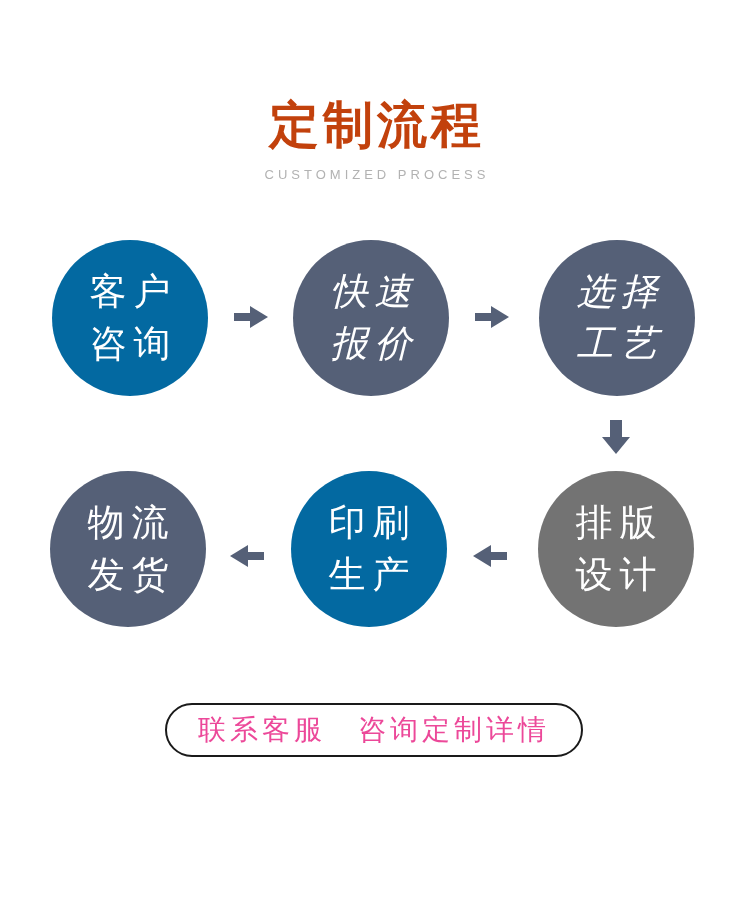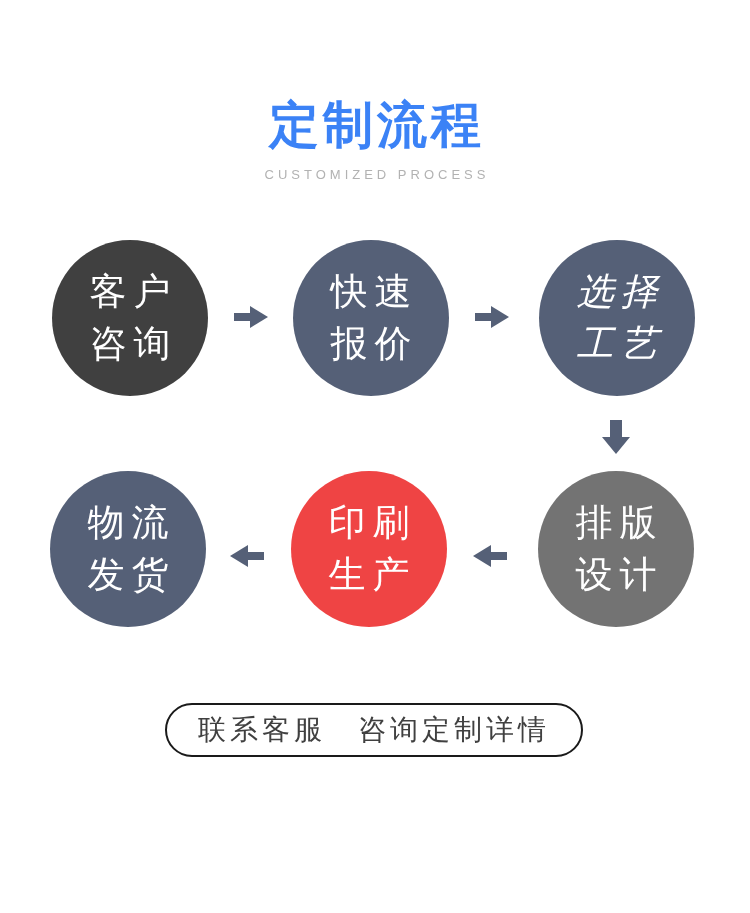--- a/index.html
+++ b/index.html
@@ -13,21 +13,21 @@
     background: #ffffff;
     margin: 0 auto;
     overflow: hidden;
   }
 
   
   .header { position: absolute; top: 98px; left: 0; width: 750px; text-align: center; }
   .title {
     font-size: 50px;
     font-weight: 800;
-    color: #3b82f6;
+    color: #c2410c;
     letter-spacing: 4px;
     padding-left: 4px;
     line-height: 1.1;
   }
   .subtitle {
     margin-top: 14px;
     font-size: 13px;
     color: #b2b2b2;
     letter-spacing: 4px;
     padding-left: 4px;
@@ -48,21 +48,21 @@
   }
   .circle .line {
     font-size: 37px;
     line-height: 52px;
     letter-spacing: 7px;
     margin-right: -7px;
     font-weight: 500;
     white-space: nowrap;
   }
   .c1 { left: 52px;  top: 240px; }
-  .c2 { left: 293px; top: 240px; }
+  .c2 { left: 293px; top: 240px; font-style: italic; }
   .c3 { left: 539px; top: 240px; }
   .c4 { left: 50px;  top: 471px; }  
   .c5 { left: 291px; top: 471px; }  
   .c6 { left: 538px; top: 471px; }  
 
   
   .arrow { position: absolute; line-height: 0; }
   .arrow svg { display: block; }
   .ar1 { left: 234px; top: 306px; }
   .ar2 { left: 475px; top: 306px; }
@@ -80,37 +80,37 @@
     border: 2px solid #1a1a1a;
     border-radius: 27px;
     background: #ffffff;
     display: flex;
     align-items: center;
     justify-content: center;
     cursor: pointer;
   }
   .cta .cta-label {
     font-size: 28px;
-    color: #404040;
+    color: #ec4899;
     letter-spacing: 4px;
     white-space: nowrap;
     font-weight: 400;
   }
 </style>
 </head>
 <body>
 
 <div class="canvas">
 
   <div class="header">
     <div class="title">定制流程</div>
     <div class="subtitle">CUSTOMIZED PROCESS</div>
   </div>
 
-  <div class="circle c1" style="background-color: #404040; font-family: Liberation Serif, serif;">
+  <div class="circle c1" style="background-color: #0369a1; font-family: Liberation Serif, serif;">
     <span class="line">客户</span>
     <span class="line">咨询</span>
   </div>
 
   <div class="arrow ar1" style="color: rgb(85, 96, 119);">
     <svg width="34" height="22" viewBox="0 0 34 22" fill="currentColor" xmlns="http://www.w3.org/2000/svg">
       <rect x="0" y="7" width="16" height="8"></rect>
         <polygon points="16,0 34,11 16,22"></polygon>
     </svg>
   </div>
@@ -144,21 +144,21 @@
     <span class="line">设计</span>
   </div>
 
   <div class="arrow al2" style="color: rgb(85, 96, 119);">
     <svg width="34" height="22" viewBox="0 0 34 22" fill="currentColor" xmlns="http://www.w3.org/2000/svg">
       <rect x="18" y="7" width="16" height="8"></rect>
         <polygon points="18,0 0,11 18,22"></polygon>
     </svg>
   </div>
 
-  <div class="circle c5" style="background-color: #ef4444;">
+  <div class="circle c5" style="background-color: #0369a1;">
     <span class="line">印刷</span>
     <span class="line">生产</span>
   </div>
 
   <div class="arrow al1" style="color: rgb(85, 96, 119);">
     <svg width="34" height="22" viewBox="0 0 34 22" fill="currentColor" xmlns="http://www.w3.org/2000/svg">
       <rect x="18" y="7" width="16" height="8"></rect>
         <polygon points="18,0 0,11 18,22"></polygon>
     </svg>
   </div>

